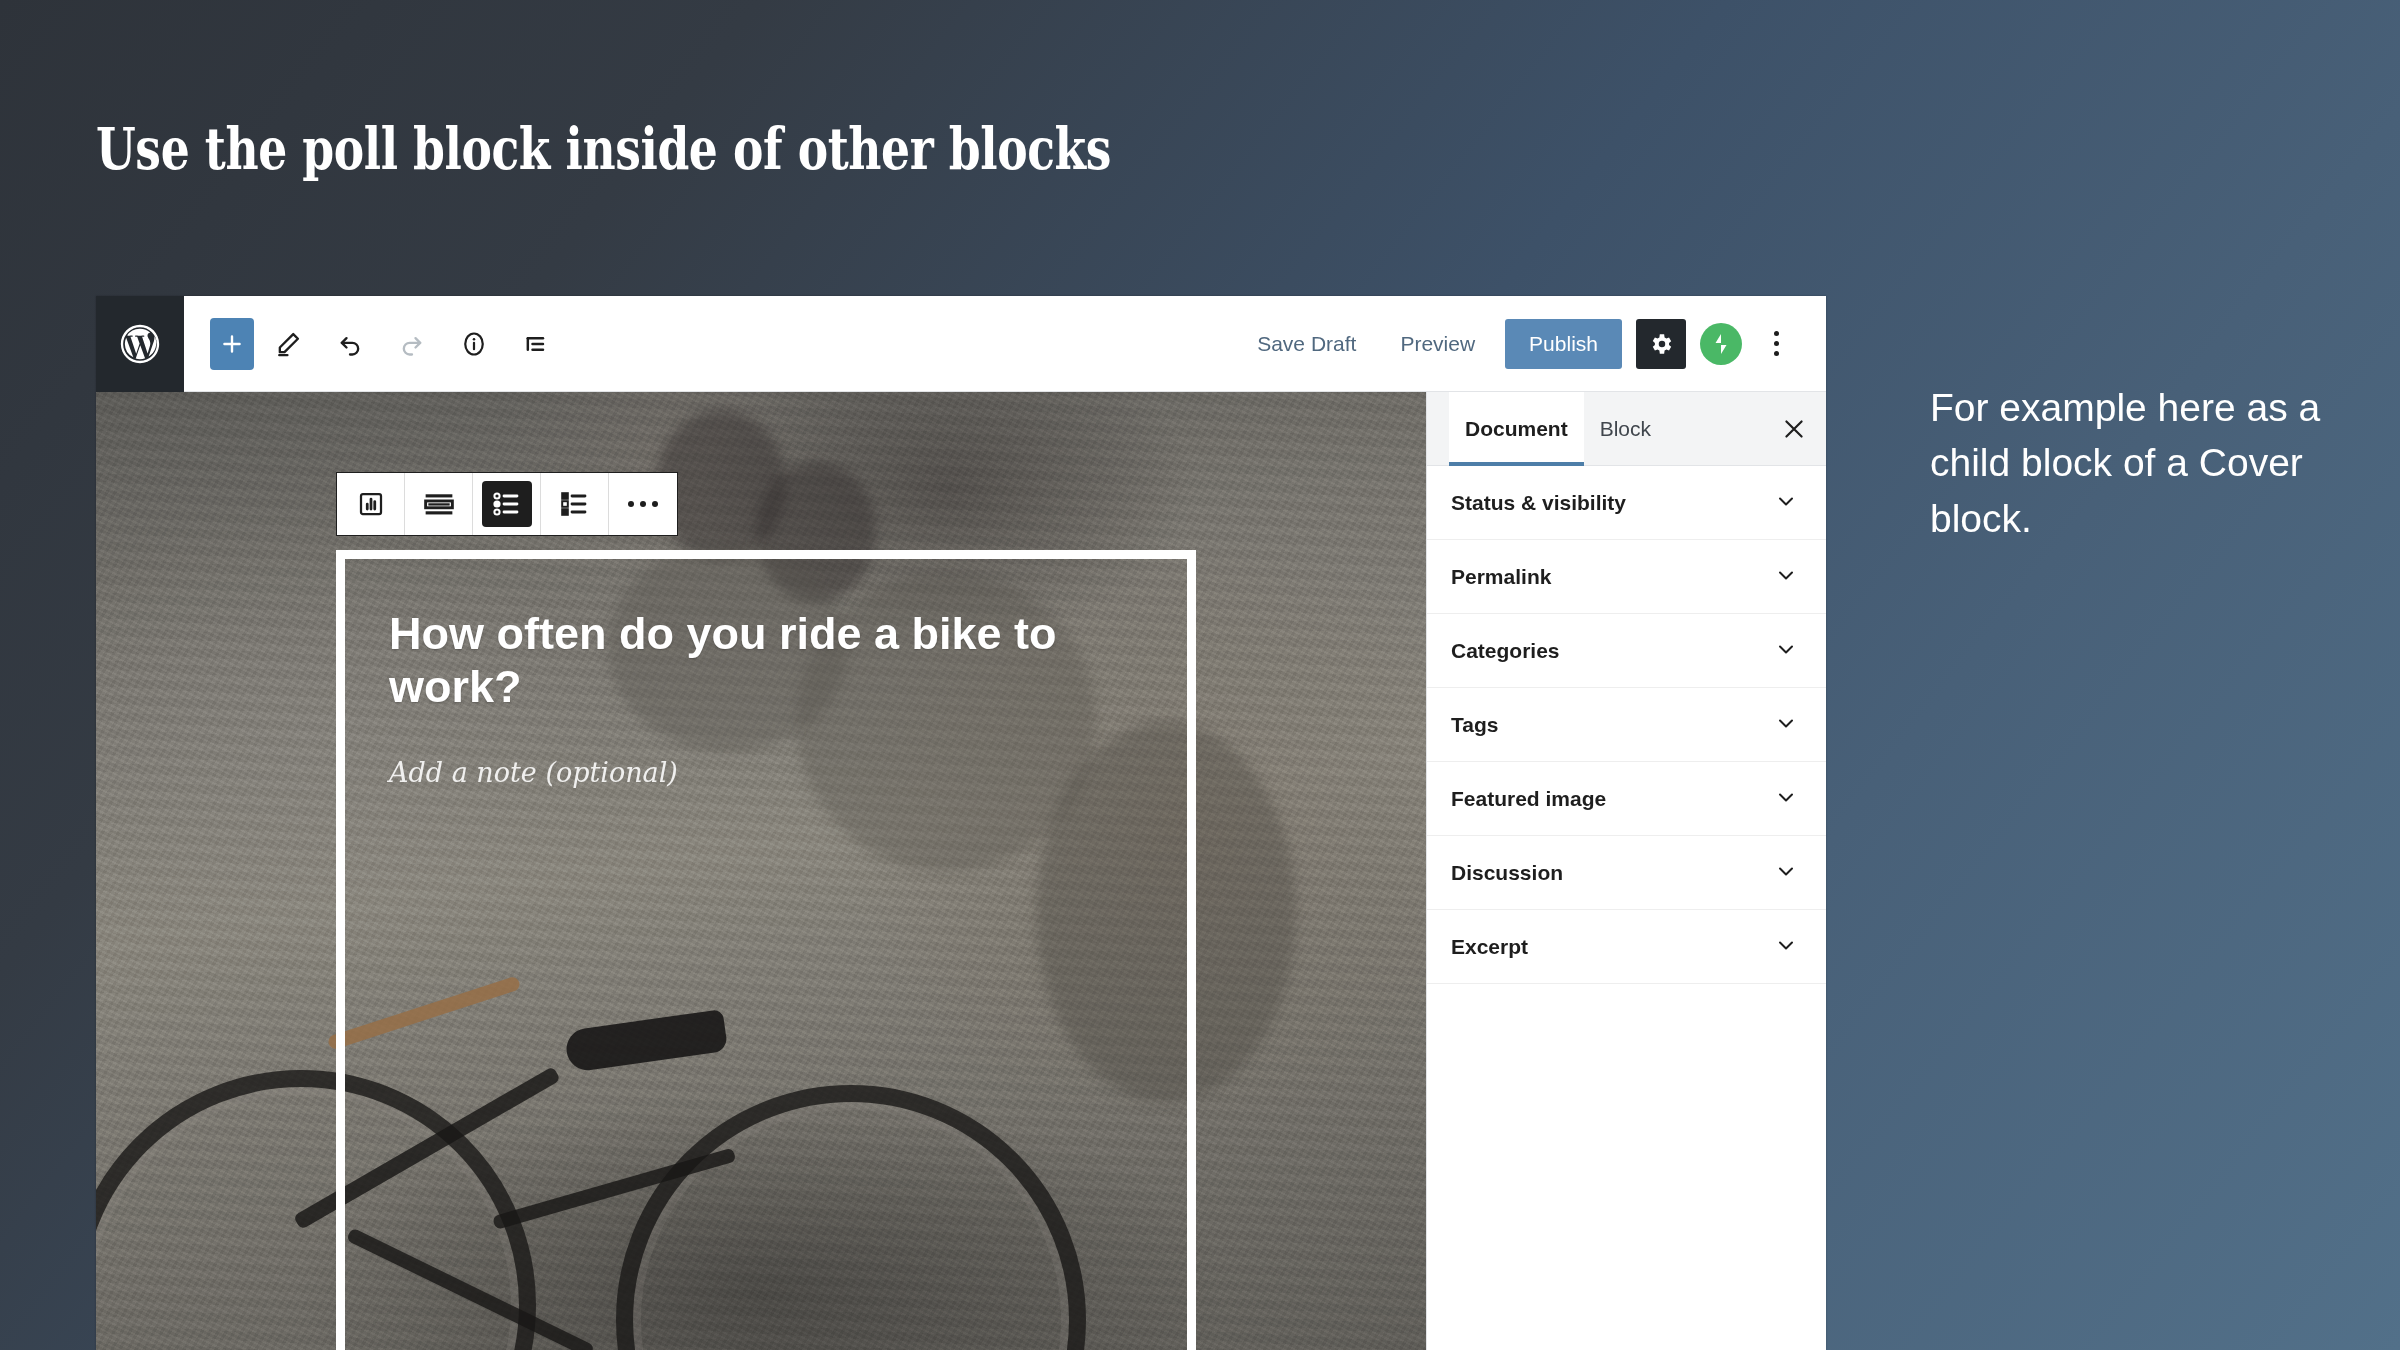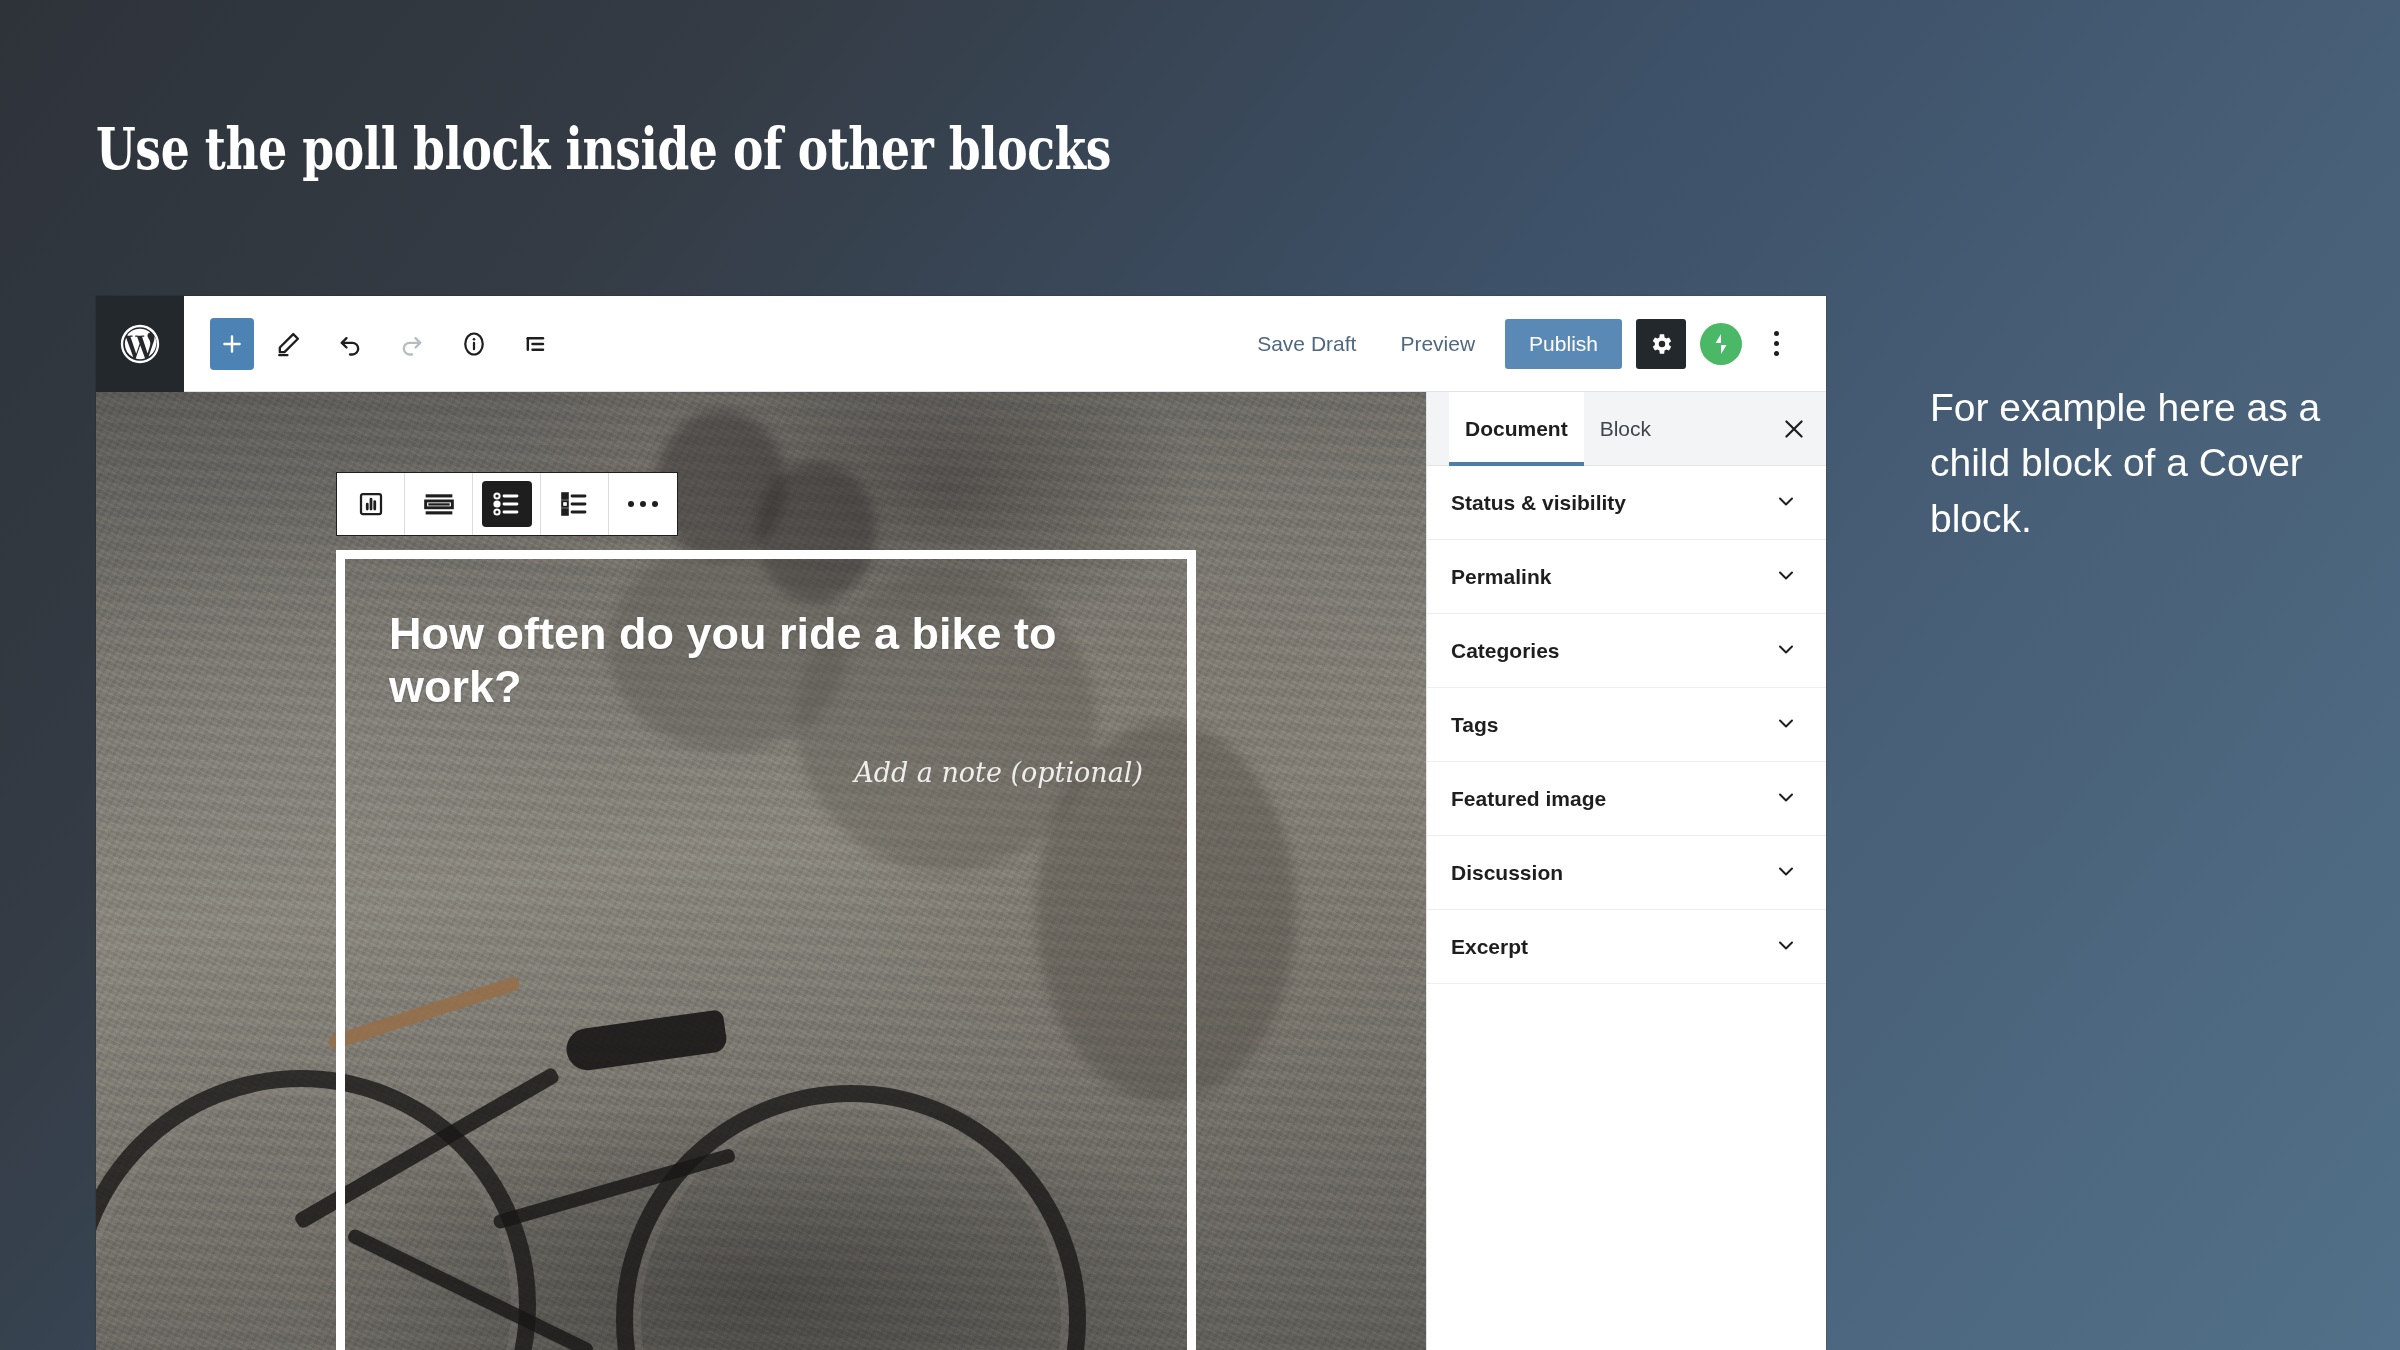--- a/index.html
+++ b/index.html
@@ -230,21 +230,20 @@
     font-size: 45px; line-height: 1.18;
     max-width: 700px;
     text-shadow: 0 1px 2px rgba(0,0,0,.22);
   }
   .poll-note{
     margin-top: 44px;
     color: rgba(255,255,255,.88);
     font-family: "DejaVu Serif", "Liberation Serif", serif;
     font-style: italic;
     font-size: 27px;
-    text-align: right;
   }
   .poll-options{ margin-top: 40px; }
   .poll-opt{
     display: flex; align-items: center;
     gap: 22px;
     height: 86px;
   }
   .radio{
     width: 29px; height: 29px; border-radius: 50%;
     border: 3px solid #ffffff; flex: 0 0 29px;

